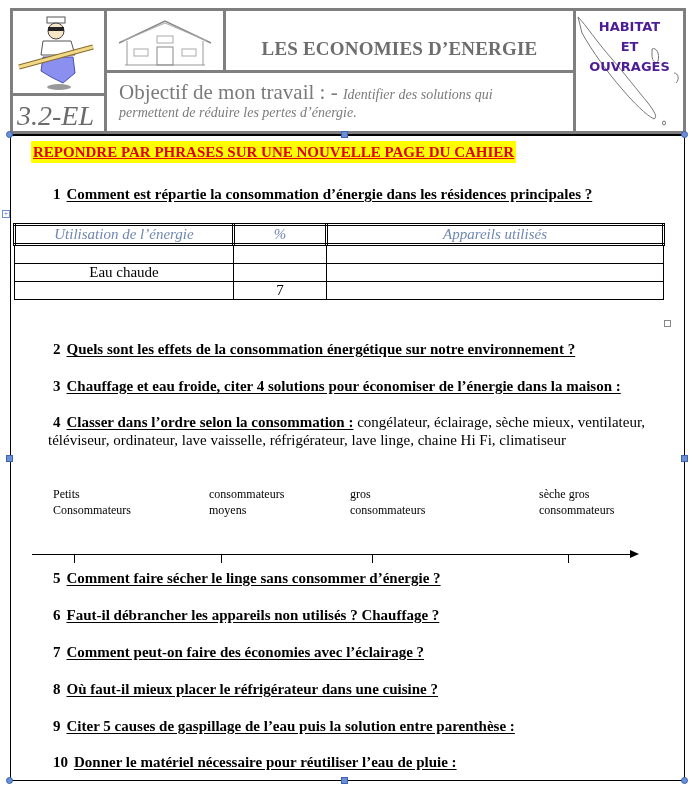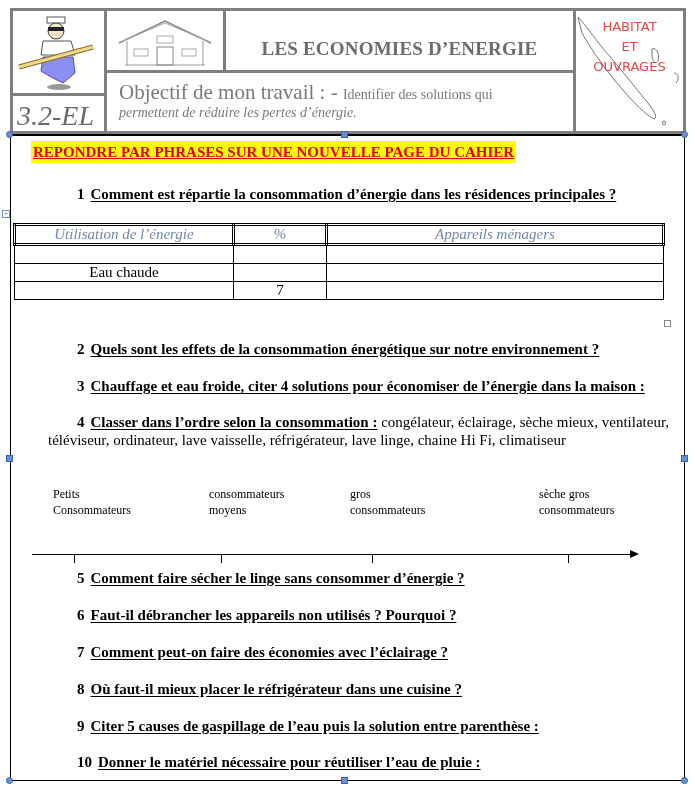--- a/index.html
+++ b/index.html
@@ -8,33 +8,33 @@
   .c-mascot { left: 10px; top: 8px; width: 97px; height: 88px; }
   .c-code { left: 10px; top: 93px; width: 97px; height: 41px; }
   .c-house { left: 104px; top: 8px; width: 122px; height: 65px; }
   .c-title { left: 223px; top: 8px; width: 353px; height: 65px; }
   .c-obj { left: 104px; top: 70px; width: 472px; height: 64px; }
   .c-logo { left: 573px; top: 8px; width: 113px; height: 126px; }
 
   .code-text { position: absolute; left: 4px; top: 4px; font-family: "Liberation Serif", serif; font-style: italic; font-size: 28px; color: #6b6b6b; }
   .title-text { position: absolute; left: 0; right: 0; top: 27px; text-align: center; font-family: "Liberation Serif", serif; font-weight: bold; font-size: 19px; color: #6d6d6d; letter-spacing: 0.2px; }
   .obj-main { position: absolute; left: 12px; top: 8px; font-size: 21px; color: #7a7a7a; line-height: 22px; white-space: nowrap; }
-  .obj-main .ital { font-size: 14px; }
+  .obj-main .ital { font-style: italic; font-size: 14px; }
   .obj-line2 { position: absolute; left: 12px; top: 32px; font-style: italic; font-size: 14px; color: #7a7a7a; }
-  .logo-text { position: absolute; left: 0; right: 0; top: 6px; text-align: center; font-family: "DejaVu Sans", sans-serif; font-weight: normal; font-size: 13px; line-height: 20px; color: #ef4444; }
+  .logo-text { position: absolute; left: 0; right: 0; top: 6px; text-align: center; font-family: "DejaVu Sans", sans-serif; font-weight: bold; font-size: 13px; line-height: 20px; color: #4c1d95; }
 
   
   .frame { position: absolute; left: 10px; top: 135px; width: 675px; height: 646px; border: 1px solid #000; box-sizing: border-box; }
   .frame-top { position: absolute; left: 10px; top: 134px; width: 675px; height: 2px; background: #000; }
   .handle { position: absolute; width: 7px; height: 7px; background: #6b8fd6; border: 1px solid #3a62b5; box-sizing: border-box; }
   .handle.round { border-radius: 50%; }
 
   .banner { position: absolute; left: 31px; top: 141px; padding: 0 2px; background: #ffff00; color: #e00000; font-family: "Liberation Serif", serif; font-weight: bold; font-size: 15px; text-decoration: underline; line-height: 22px; white-space: nowrap; }
 
-  .q { position: absolute; font-family: "Liberation Serif", serif; font-weight: bold; font-size: 15px; white-space: nowrap; line-height: 18px; margin-left: 24px; }
+  .q { position: absolute; font-family: "Liberation Serif", serif; font-weight: bold; font-size: 15px; white-space: nowrap; line-height: 18px; }
   .q .num { margin-right: 6px; }
   .q .txt { text-decoration: underline; text-underline-offset: 2px; }
   .q .plain { font-weight: normal; }
   .q4-line2 { position: absolute; left: 48px; top: 432px; font-family: "Liberation Serif", serif; font-size: 15px; white-space: nowrap; }
 
   
   table.energy { position: absolute; left: 13px; top: 223px; width: 652px; border-collapse: collapse; font-family: "Liberation Serif", serif; }
   table.energy th { border: 3px double #000; font-weight: normal; font-style: italic; color: #6f87b0; font-size: 15px; height: 16px; padding: 0; }
   table.energy td { border: 1px solid #000; height: 17px; padding: 0; text-align: center; font-size: 15px; }
   .col1 { width: 216px; } .col2 { width: 90px; }
@@ -118,21 +118,21 @@
 <div class="q" style="left:53px;top:185px">
   <span class="num">1</span><span class="txt">Comment est répartie la consommation d’énergie dans les résidences principales ?</span>
 </div>
 
 <div class="table-move">+</div>
 <table class="energy">
   <tbody>
       <tr>
     <th class="col1">Utilisation de l’énergie</th>
     <th class="col2">%</th>
-    <th>Appareils ménagers</th>
+    <th>Appareils utilisés</th>
   </tr>
   <tr>
     <td></td>
     <td></td>
     <td></td>
   </tr>
   <tr>
     <td>Eau chaude</td>
     <td></td>
     <td></td>
@@ -178,21 +178,21 @@
 <div class="axis-arrow"></div>
 <div class="tick" style="left:74px"></div>
 <div class="tick" style="left:221px"></div>
 <div class="tick" style="left:372px"></div>
 <div class="tick" style="left:568px"></div>
 
 <div class="q" style="left:53px;top:569px">
   <span class="num">5</span><span class="txt">Comment faire sécher le linge sans consommer d’énergie ?</span>
 </div>
 <div class="q" style="left:53px;top:606px">
-  <span class="num">6</span><span class="txt">Faut-il débrancher les appareils non utilisés  ? Pourquoi ?</span>
+  <span class="num">6</span><span class="txt">Faut-il débrancher les appareils non utilisés  ? Chauffage ?</span>
 </div>
 <div class="q" style="left:53px;top:643px">
   <span class="num">7</span><span class="txt">Comment peut-on faire des économies  avec l’éclairage  ?</span>
 </div>
 <div class="q" style="left:53px;top:680px">
   <span class="num">8</span><span class="txt">Où faut-il mieux placer le réfrigérateur dans une cuisine ?</span>
 </div>
 <div class="q" style="left:53px;top:717px">
   <span class="num">9</span><span class="txt">Citer 5 causes de gaspillage  de l’eau puis la solution  entre parenthèse :</span>
 </div>

